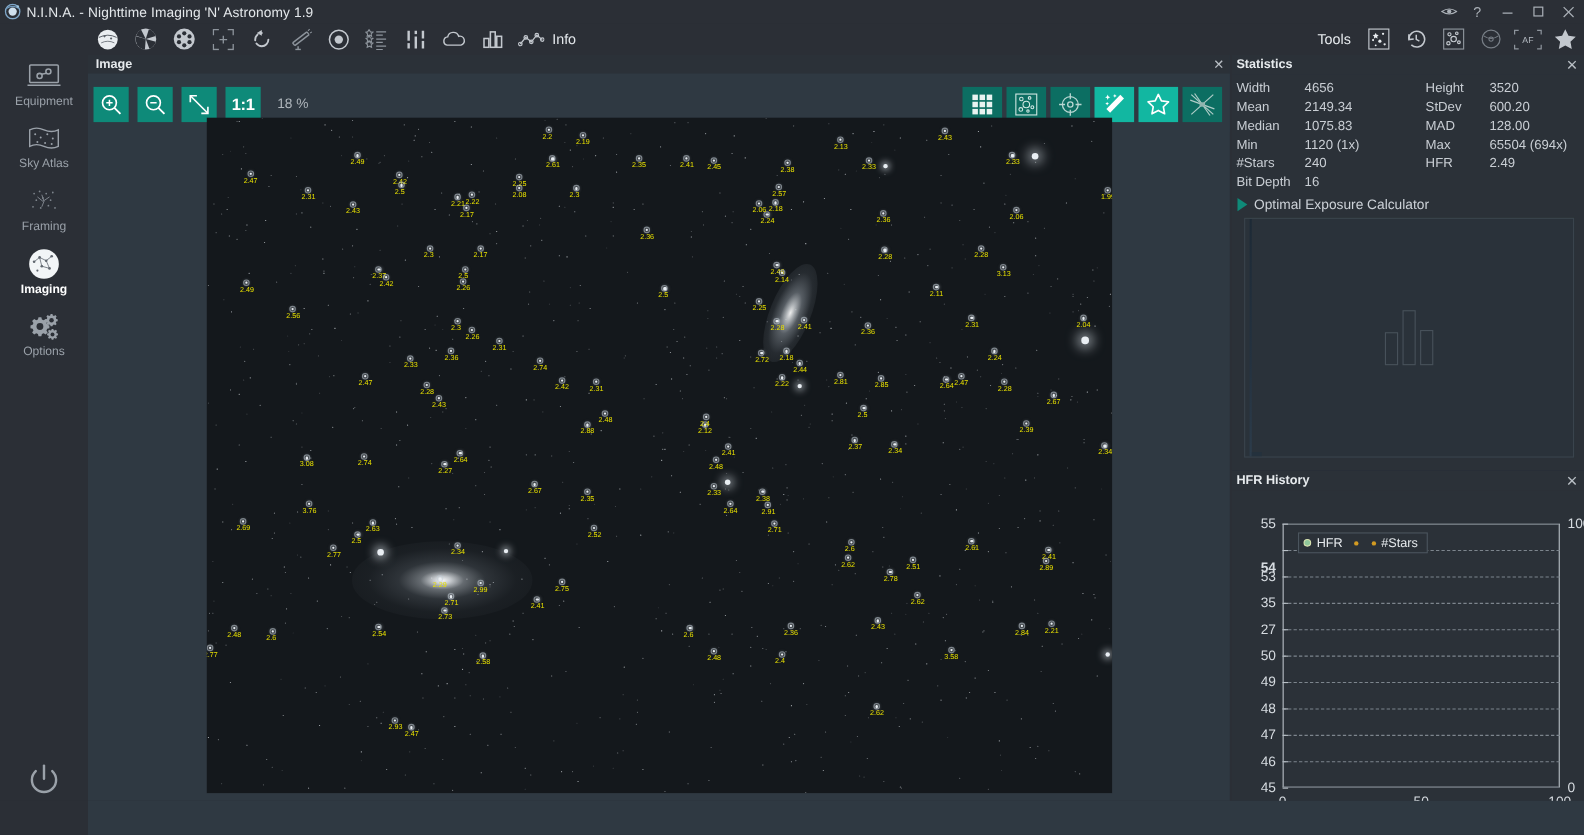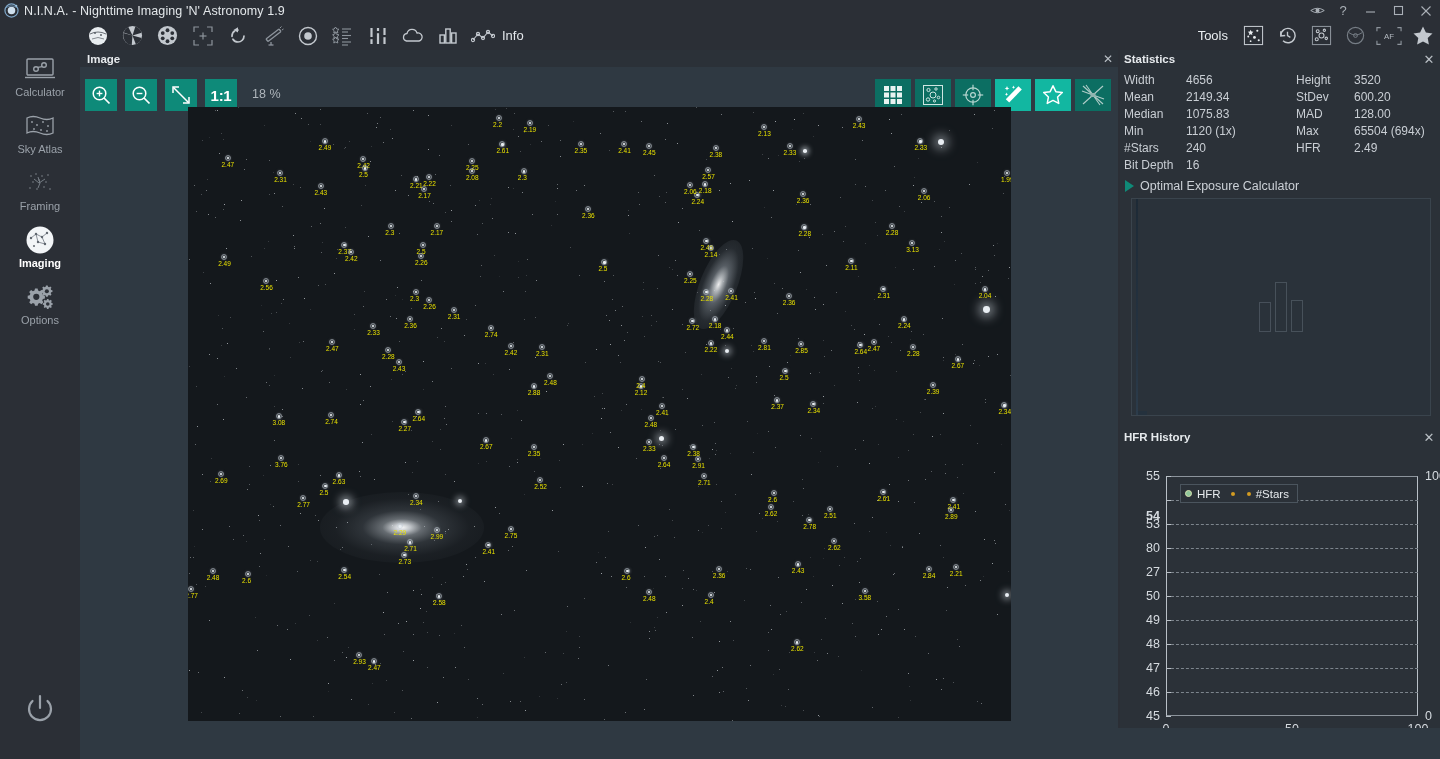--- a/index.html
+++ b/index.html
@@ -481,21 +481,21 @@
         <svg width="32" height="24" viewBox="0 0 32 24">
           <rect x="3" y="2" width="26" height="16" rx="1" fill="none" stroke="#9aa1a9" stroke-width="1.4"></rect>
           <line x1="1" y1="20.5" x2="31" y2="20.5" stroke="#9aa1a9" stroke-width="1.4"></line>
           <g fill="none" stroke="#9aa1a9" stroke-width="1.4">
             <circle cx="12" cy="12" r="2.3"></circle>
               <circle cx="20" cy="8" r="2.3"></circle>
             <line x1="13.7" y1="10.4" x2="18.3" y2="9.6"></line>
           </g>
         </svg>
       </span>
-      <span class="si-lbl">Calculator</span>
+      <span class="si-lbl">Equipment</span>
     </div>
 
     <div class="side-item">
       <span class="si-ico">
         <svg width="30" height="24" viewBox="0 0 30 24">
           <path d="M2 4 Q8 1 15 4 Q22 7 28 4 L28 19 Q22 22 15 19 Q8 16 2 19 Z" fill="none" stroke="#9aa1a9" stroke-width="1.3"></path>
           <g fill="#9aa1a9">
             <circle cx="7" cy="8" r=".9"></circle>
               <circle cx="12" cy="11" r=".9"></circle>
             <circle cx="18" cy="8" r=".9"></circle>
@@ -2070,21 +2070,21 @@
           <div class="tickmark" style="top: 0px;"></div>
           <div class="ytickL" style="top: 0px;">55</div>
           <div class="gridline" style="top: 24px;"></div>
           <div class="tickmark" style="top: 24px;"></div>
           <div class="ytickL" style="top: 40px; font-weight: bold;">54</div>
           <div class="gridline" style="top: 48px;"></div>
           <div class="tickmark" style="top: 48px;"></div>
           <div class="ytickL" style="top: 48px;">53</div>
           <div class="gridline" style="top: 72px;"></div>
           <div class="tickmark" style="top: 72px;"></div>
-          <div class="ytickL" style="top: 72px;">80</div>
+          <div class="ytickL" style="top: 72px;">35</div>
           <div class="gridline" style="top: 96px;"></div>
           <div class="tickmark" style="top: 96px;"></div>
           <div class="ytickL" style="top: 96px;">27</div>
           <div class="gridline" style="top: 120px;"></div>
           <div class="tickmark" style="top: 120px;"></div>
           <div class="ytickL" style="top: 120px;">50</div>
           <div class="gridline" style="top: 144px;"></div>
           <div class="tickmark" style="top: 144px;"></div>
           <div class="ytickL" style="top: 144px;">49</div>
           <div class="gridline" style="top: 168px;"></div>

